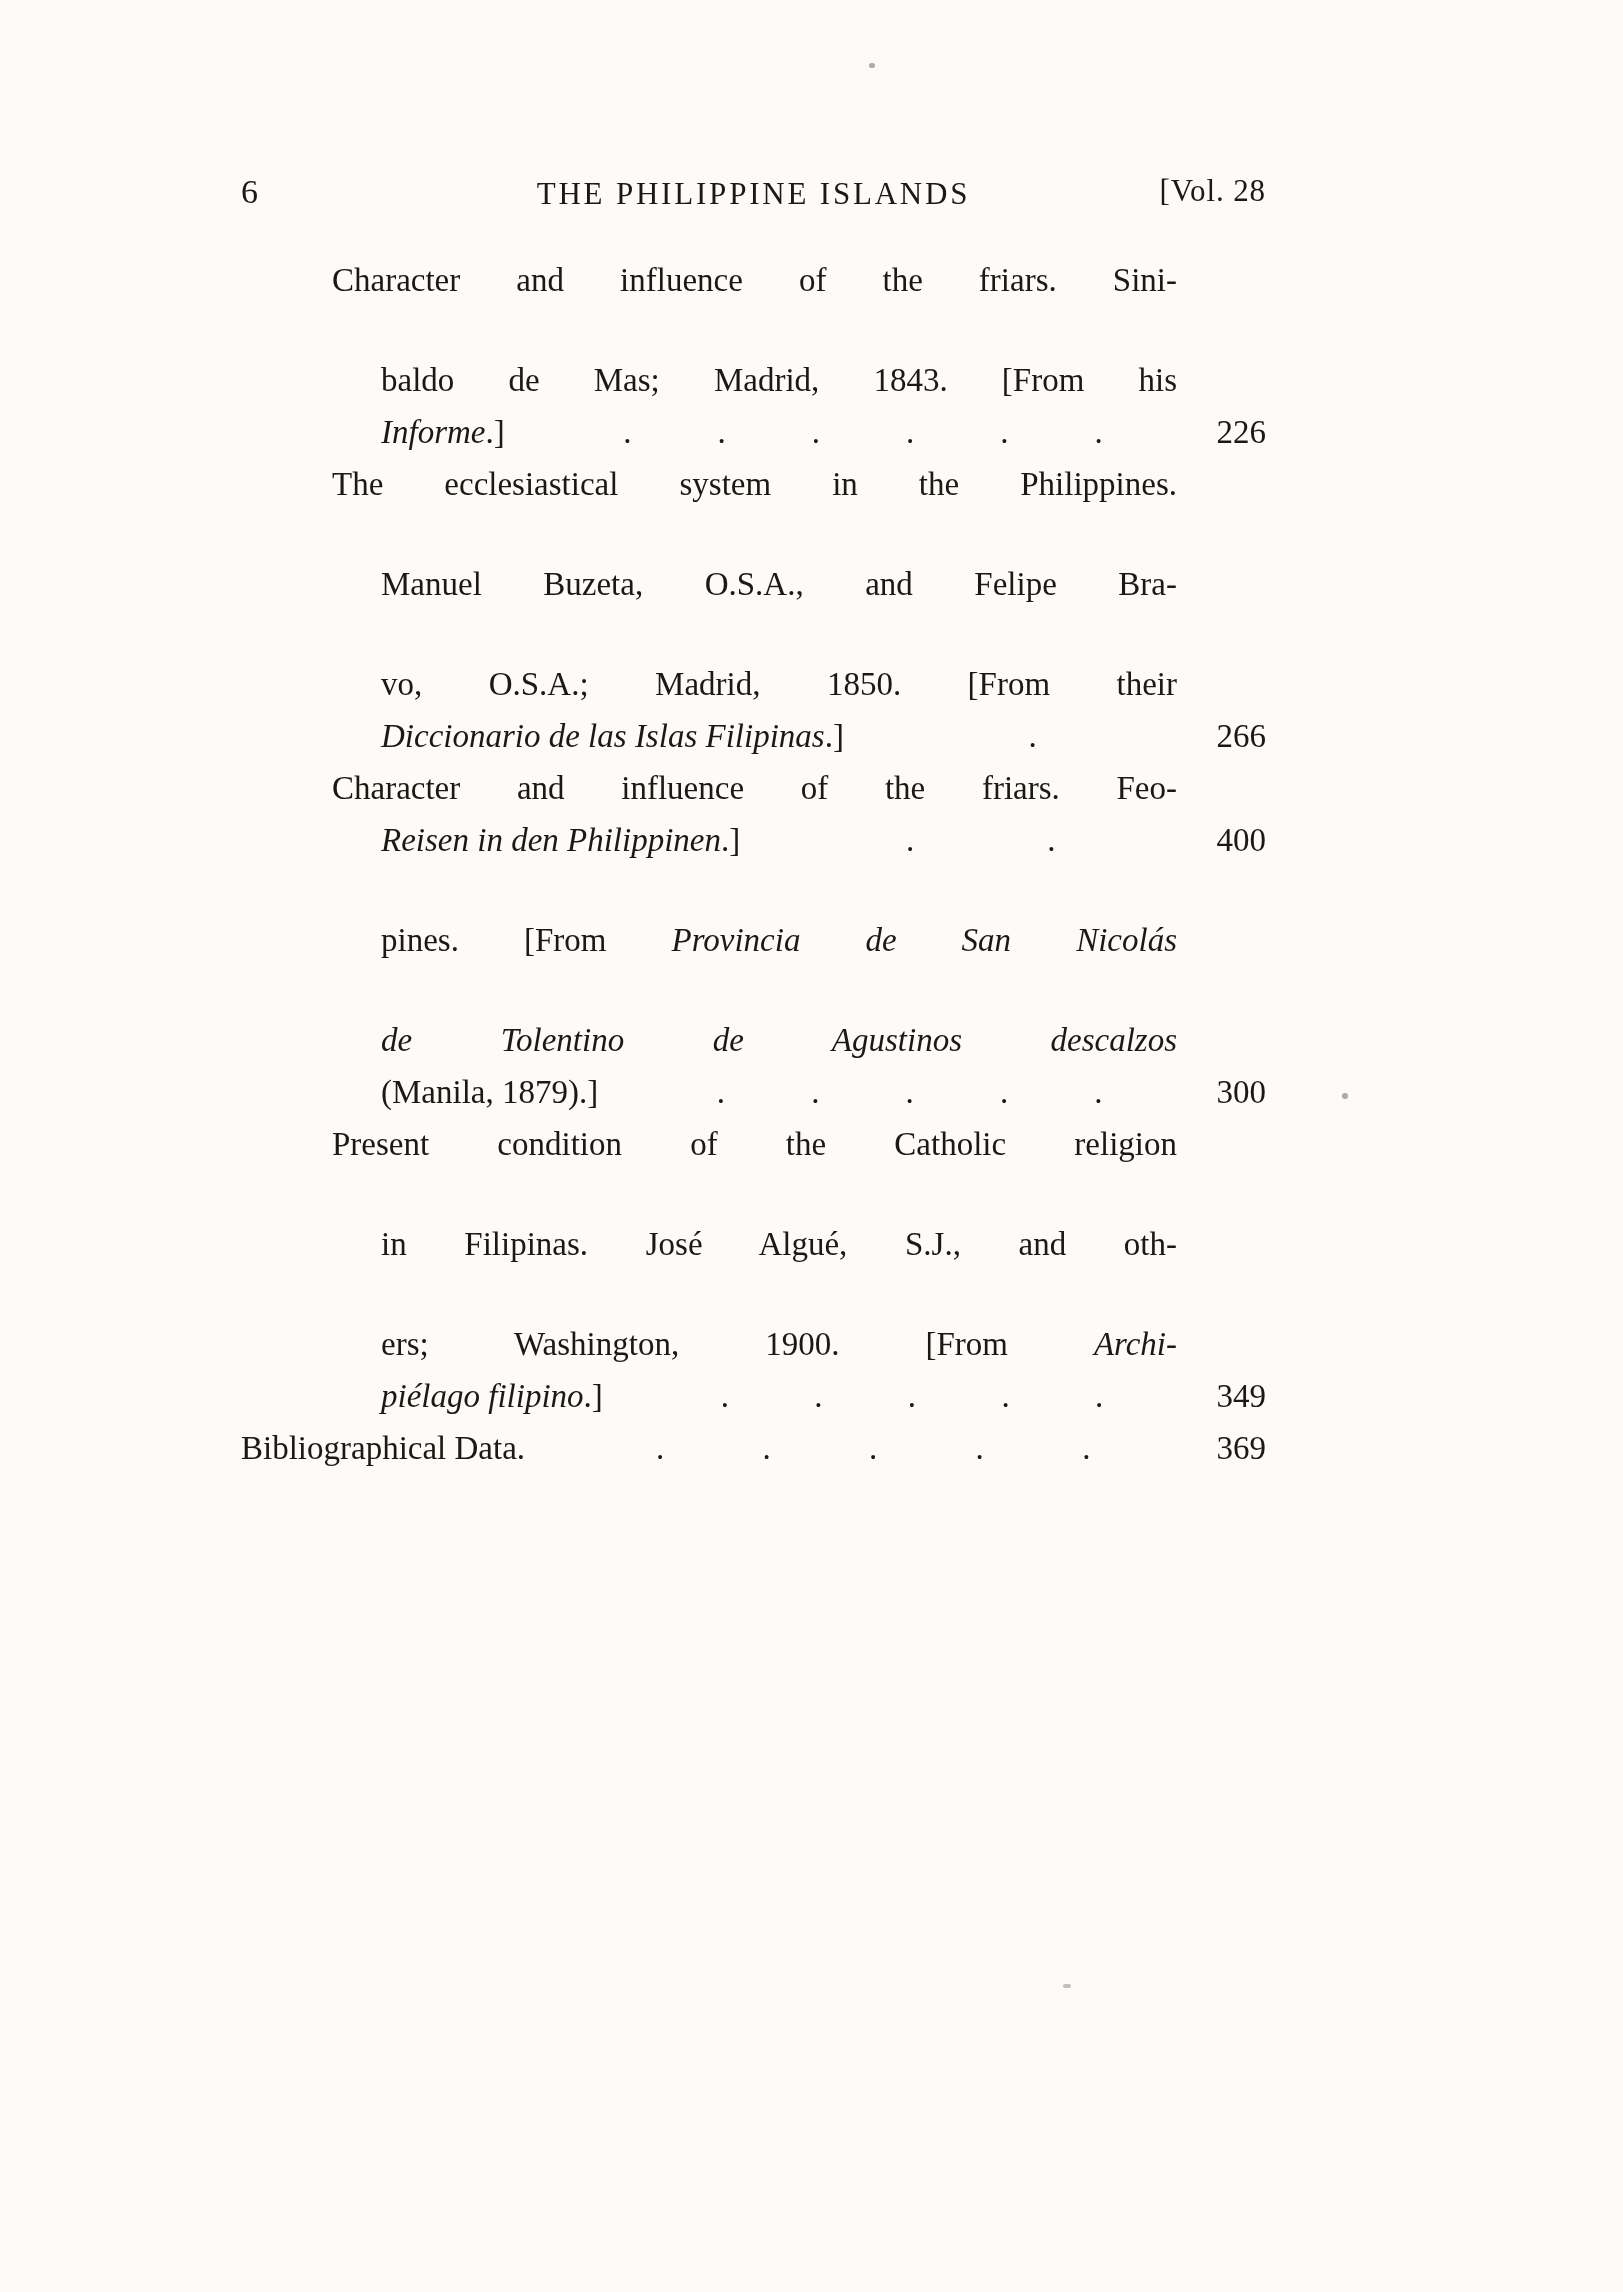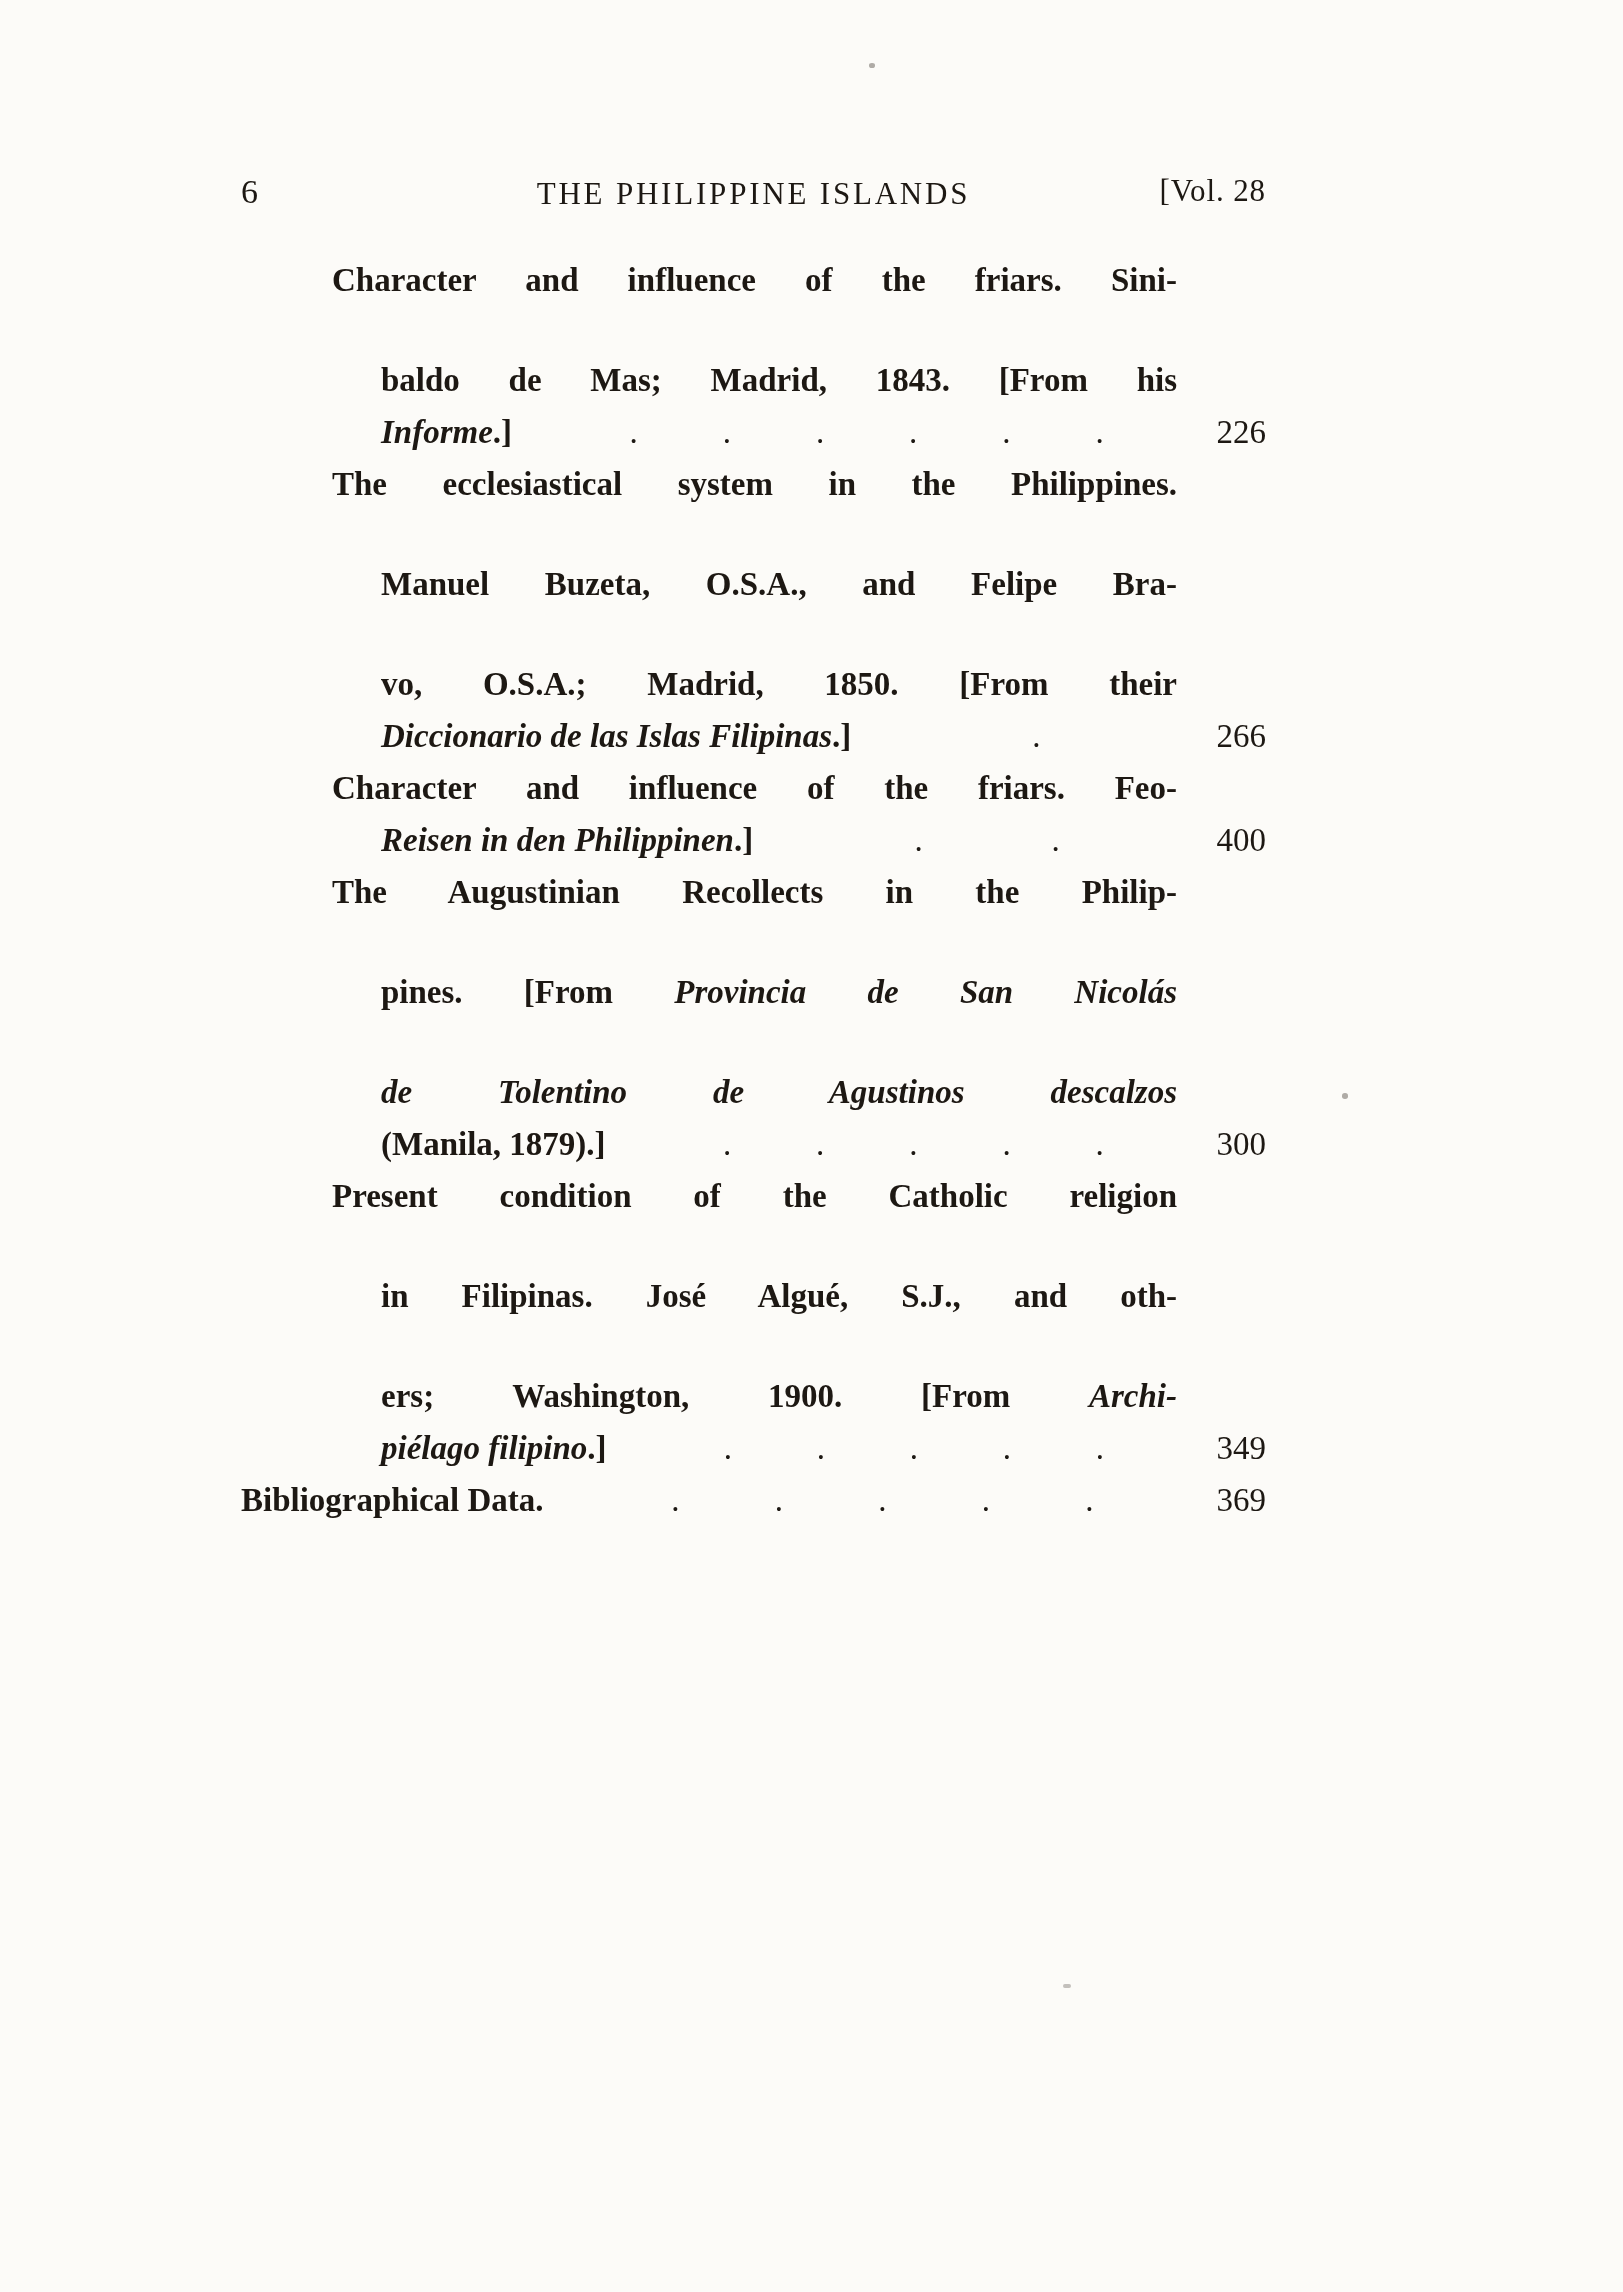--- a/index.html
+++ b/index.html
@@ -65,21 +65,21 @@
   .indent-1 { padding-left: 91px; }
   .indent-2 { padding-left: 140px; }
   .toc-line.plain.indent-1, .toc-line.plain.indent-2 { padding-left: 0; }
   .toc-line.plain.indent-1 { margin-left: 91px; }
   .toc-line.plain.indent-2 { margin-left: 140px; margin-top: 48px; }
   .toc-line.dotted {
     display: flex;
     align-items: baseline;
     gap: 12px;
   }
-  .toc-text { flex: none; font-weight: bold; }
+  .toc-text { flex: none; }
   .toc-text i { font-style: italic; }
   .toc-dots {
     flex: 1;
     display: flex;
     justify-content: space-evenly;
     align-items: baseline;
     margin: 0 9.3px 0 20.5px;
     overflow: hidden;
   }
   .toc-dots span { flex: none; }
@@ -137,21 +137,20 @@
       </div>
       <div class="toc-line indent-1 plain"><span class="toc-text"><span>Character and influence of the friars.  Feo-</span></span></div>
       <div class="toc-line indent-2 dotted">
         <span class="toc-text"><i>Reisen in den Philippinen</i><span>.]</span></span>
         <span class="toc-dots">
           <span>.</span>
           <span>.</span>
         </span>
         <span class="toc-page">400</span>
       </div>
-      <div class="toc-line indent-1 plain"><span class="toc-text"><span>The Augustinian Recollects in the Philip-</span></span></div>
       <div class="toc-line indent-2 plain"><span class="toc-text"><span>pines.  [From </span><i>Provincia de San Nicolás</i></span></div>
       <div class="toc-line indent-2 plain"><span class="toc-text"><i>de Tolentino de Agustinos descalzos</i></span></div>
       <div class="toc-line indent-2 dotted">
         <span class="toc-text"><span>(Manila, 1879).]</span></span>
         <span class="toc-dots">
           <span>.</span>
           <span>.</span>
           <span>.</span>
           <span>.</span>
           <span>.</span>

